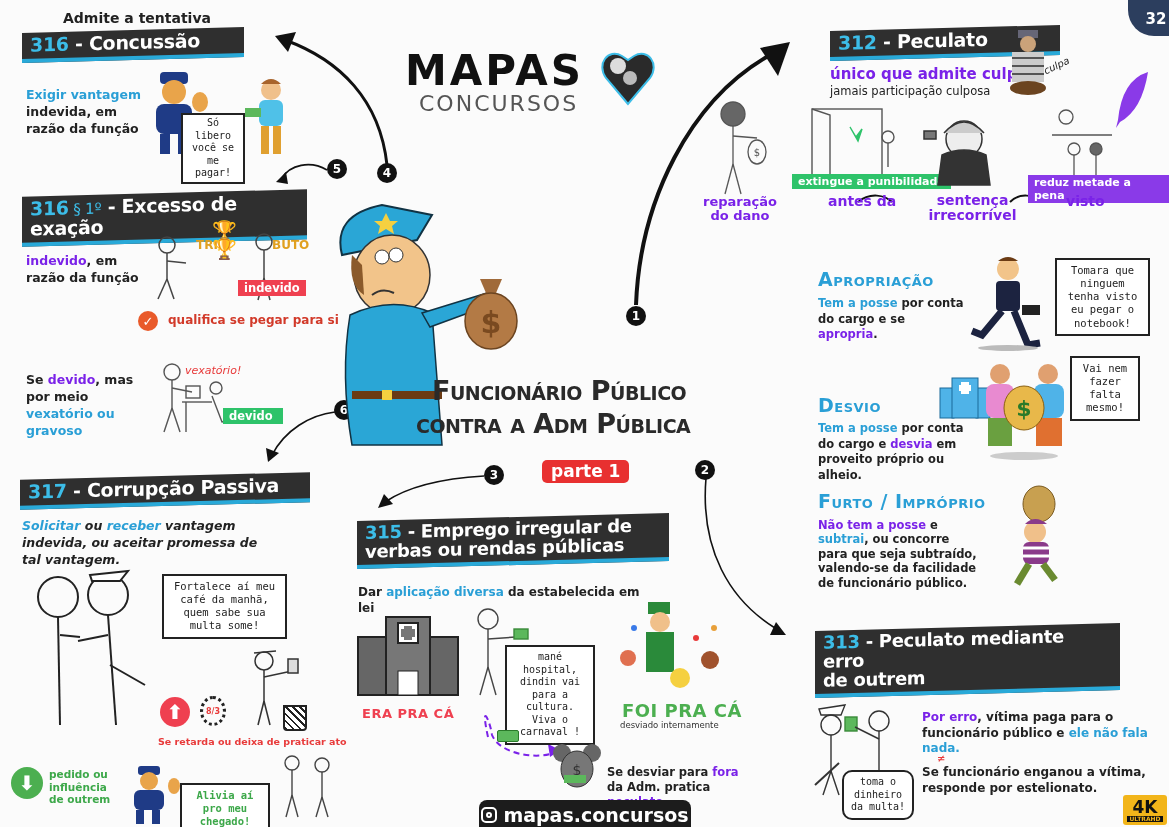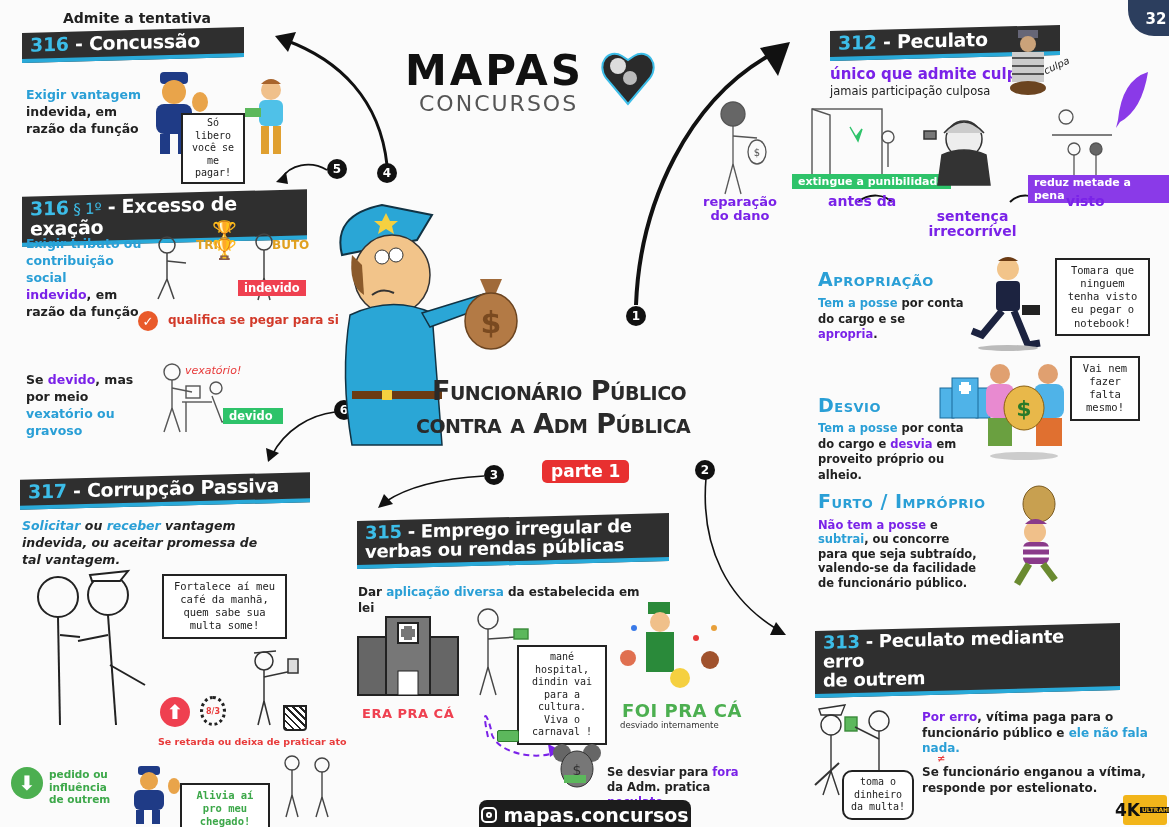--- a/index.html
+++ b/index.html
@@ -89,21 +89,21 @@
 <div class="num-circle" style="left:327px;top:159px;">5</div>
 <div class="num-circle" style="left:334px;top:400px;">6</div>
 <div class="num-circle" style="left:484px;top:465px;">3</div>
 <div class="num-circle" style="left:695px;top:460px;">2</div>
 <div class="num-circle" style="left:626px;top:306px;">1</div>
 
 <div class="banner" style="left:22px;top:193px;width:285px;font-size:19px;">
   <span class="num">316</span><span class="sec"> § 1º</span><span> - Excesso de exação</span>
 </div>
 <div class="abs txt" style="left:26px;top:236px;width:130px;">
-  <span class="blue">Exigir tributo ou contribuição social</span><br>
+  <br>
   <span class="purple">indevido</span><span>, em razão da função</span>
 </div>
 <div class="abs" style="left:152px;top:235px;width:40px;height:65px;">
   <svg width="40" height="65" style="position:static" fill="none" stroke="#444" stroke-width="1.5">
       <circle cx="15" cy="10" r="8"></circle>
       <line x1="15" y1="18" x2="15" y2="44"></line>
       <line x1="15" y1="26" x2="34" y2="28"></line>
       <line x1="15" y1="44" x2="6" y2="64"></line>
       <line x1="15" y1="44" x2="22" y2="64"></line>
     </svg>
@@ -257,21 +257,21 @@
 <div class="abs" style="left:472px;top:607px;width:60px;height:90px;">
   <svg width="60" height="90" style="position:static" fill="none" stroke="#444" stroke-width="1.4">
       <circle cx="16" cy="12" r="10"></circle>
       <line x1="16" y1="22" x2="16" y2="60"></line>
       <line x1="16" y1="32" x2="44" y2="30"></line>
       <line x1="16" y1="60" x2="8" y2="88"></line>
       <line x1="16" y1="60" x2="24" y2="88"></line>
       <rect x="42" y="22" width="14" height="10" fill="#5cb85c" stroke="#3a8a3a"></rect>
     </svg>
 </div>
-<div class="bubble" style="left:505px;top:645px;width:90px;font-size:10px;margin-left:12px;">mané hospital, dindin vai para a cultura. Viva o carnaval !</div>
+<div class="bubble" style="left:505px;top:645px;width:90px;font-size:10px;">mané hospital, dindin vai para a cultura. Viva o carnaval !</div>
 <div class="abs" style="left:610px;top:598px;width:120px;height:100px;">
   <svg width="120" height="100" style="position:static">
       <rect x="38" y="4" width="22" height="12" fill="#2a8a3a"></rect>
       <circle cx="50" cy="24" r="10" fill="#f0c08a"></circle>
       <rect x="36" y="34" width="28" height="40" fill="#2a8a3a"></rect>
       <circle cx="18" cy="60" r="8" fill="#e07050"></circle>
       <circle cx="100" cy="62" r="9" fill="#a0522d"></circle>
       <circle cx="70" cy="80" r="10" fill="#f5d040"></circle>
       <circle cx="86" cy="40" r="3" fill="#e83a3a"></circle>
       <circle cx="24" cy="30" r="3" fill="#3a7ae8"></circle>
@@ -348,21 +348,21 @@
 <div class="tag" style="left:792px;top:174px;background:#2ec36a;font-size:11px;">extingue a punibilidade</div>
 <div class="abs" style="left:828px;top:193px;color:#7a22e8;font-weight:bold;font-size:14px;">antes da</div>
 <div class="abs" style="left:922px;top:115px;width:80px;height:70px;">
   <svg width="80" height="70" style="position:static" fill="none" stroke="#333" stroke-width="1.5">
       <circle cx="42" cy="24" r="18" fill="#eee"></circle>
       <path d="M22 18 Q42 -4 62 18" fill="#ccc"></path>
       <path d="M20 40 Q42 30 64 40 L68 70 L16 70 Z" fill="#333"></path>
       <rect x="2" y="16" width="12" height="8" fill="#777"></rect>
     </svg>
 </div>
-<div class="abs" style="left:925px;top:193px;width:95px;text-align:center;color:#7a22e8;font-weight:bold;font-size:14px;line-height:1.05;margin-top:16px;">sentença irrecorrível</div>
+<div class="abs" style="left:925px;top:193px;width:95px;text-align:center;color:#7a22e8;font-weight:bold;font-size:14px;line-height:1.05;">sentença irrecorrível</div>
 <div class="abs" style="left:1052px;top:105px;width:60px;height:75px;">
   <svg width="60" height="75" style="position:static" fill="none" stroke="#555" stroke-width="1.3">
       <circle cx="14" cy="12" r="7"></circle>
       <line x1="0" y1="30" x2="60" y2="30"></line>
       <circle cx="22" cy="44" r="6"></circle>
       <line x1="22" y1="50" x2="22" y2="75"></line>
       <circle cx="44" cy="44" r="6" fill="#666"></circle>
       <line x1="44" y1="50" x2="44" y2="75"></line>
     </svg>
 </div>
@@ -449,16 +449,16 @@
       <line x1="64" y1="34" x2="40" y2="22"></line>
     </svg>
 </div>
 <div class="bubble" style="left:842px;top:770px;width:72px;font-size:10px;border-radius:10px;">toma o dinheiro da multa!</div>
 <div class="abs txt" style="left:922px;top:710px;width:230px;font-size:12px;line-height:1.3;">
   <span class="purple">Por erro</span><span>, vítima paga para o funcionário público e </span><span class="blue">ele não fala nada.</span>
 </div>
 <div class="abs" style="left:937px;top:753px;color:#e83a3a;font-size:10px;font-weight:bold;">≠</div>
 <div class="abs txt" style="left:922px;top:765px;width:232px;font-size:12px;line-height:1.3;">Se funcionário enganou a vítima, responde por estelionato.</div>
 
-<div class="abs" style="left:1123px;top:795px;width:44px;height:30px;background:#f2b51a;border-radius:3px;display:flex;flex-direction:row;align-items:center;justify-content:center;line-height:1;">
+<div class="abs" style="left:1123px;top:795px;width:44px;height:30px;background:#f2b51a;border-radius:3px;display:flex;flex-direction:column;align-items:center;justify-content:center;line-height:1;">
   <span style="color:#111;font-weight:900;font-size:17px;">4K</span>
   <span style="color:#111;font-weight:bold;font-size:6px;background:#111;color:#f2b51a;padding:0 2px;">ULTRAHD</span>
 </div>
 
 </body></html>

